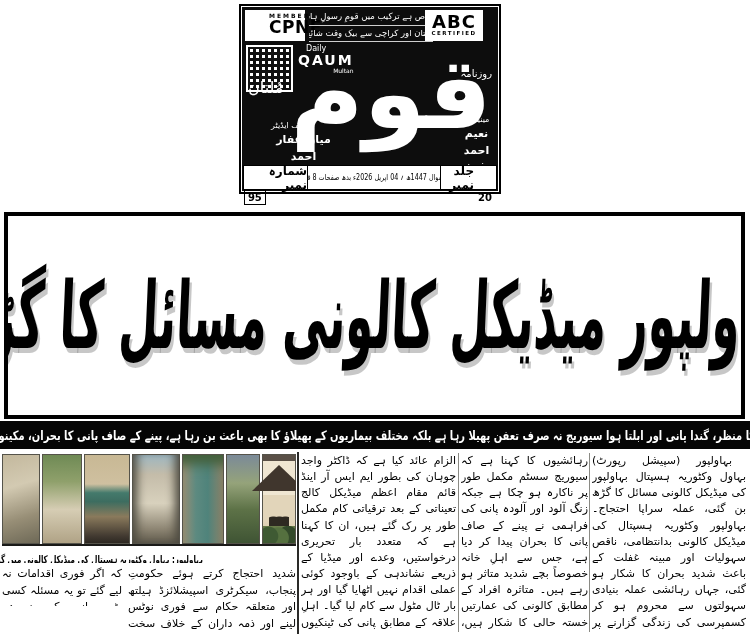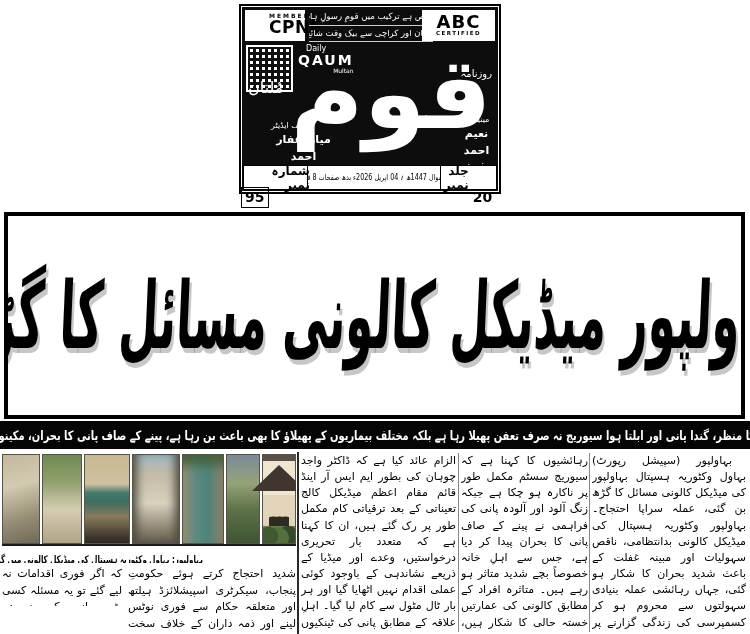--- a/index.html
+++ b/index.html
@@ -11,21 +11,21 @@
   }
   
   .masthead {
     position:absolute; left:239px; top:4px; width:262px; height:190px;
     background:#0d0d0d; border:2px solid #000; box-shadow:0 0 0 1px #fff inset;
   }
   .mh-box { position:absolute; background:#fff; color:#000; text-align:center; line-height:1; padding-top:3px; }
   .cpne-box { left:4px; top:4px; width:60px; height:31px;padding-left:24px; }
   .cpne-member { font-size:6px; font-weight:bold; letter-spacing:2px; }
   .cpne-org { font-size:17px; font-weight:900; letter-spacing:.5px; }
-  .abc-box { right:4px; top:4px; width:73px; height:31px; }
+  .abc-box { right:16px; top:4px; width:58px; height:31px; }
   .abc-main { font-size:18px; font-weight:900; letter-spacing:1px; }
   .abc-sub { font-size:5.5px; font-weight:bold; letter-spacing:1.5px; }
   .slogans {
     position:absolute; left:68px; right:66px; top:3px; height:34px;
     color:#fff; direction:rtl; text-align:center; font-size:8.5px; line-height:1.85;
   }
   .slogans .sl { display:block; border-bottom:1px solid rgba(255,255,255,.8); white-space:nowrap; overflow:hidden; }
   .qr {
     position:absolute; left:6px; top:40px; width:45px; height:45px; background:#fff;
     background-image:
@@ -52,21 +52,21 @@
   .datebar {
     position:absolute; left:2px; right:2px; bottom:2px; height:25px; background:#fff;
     border:1px solid #000; display:flex; align-items:stretch; direction:ltr;
   }
   .db-cell { display:flex; align-items:center; justify-content:center; direction:rtl; gap:3px; padding:0 3px; }
   .db-issue { border-right:1px solid #000; width:64px; }
   .db-date { flex:1; overflow:hidden; }
   .db-date .db-date-text { font-size:8px; white-space:nowrap; display:inline-block; transform:scaleX(.8); transform-origin:center; }
   .db-vol { border-left:1px solid #000; width:56px; }
   .db-label { font-size:12px; font-weight:bold; }
-  .db-num { font-size:14px; font-weight:900; border:1px solid #000; padding:0 3px; line-height:1.3;margin-top:40px; }
+  .db-num { font-size:10px; font-weight:900; border:1px solid #000; padding:0 3px; line-height:1.3;margin-top:40px; }
   .db-vol .db-num { border:none; padding:0 1px;text-align:right; }
   
   .headline-box {
     position:absolute; left:4px; top:212px; width:741px; height:207px;
     background:#fff; border:3px solid #000; box-shadow:0 0 0 1px #000 inset;
     display:flex; align-items:center; justify-content:center; overflow:hidden;
   }
   .headline-text {
     font-size:58px; font-weight:900; white-space:nowrap; direction:rtl;
     display:inline-block; transform:scale(.78,1.6) skewX(-5deg);

